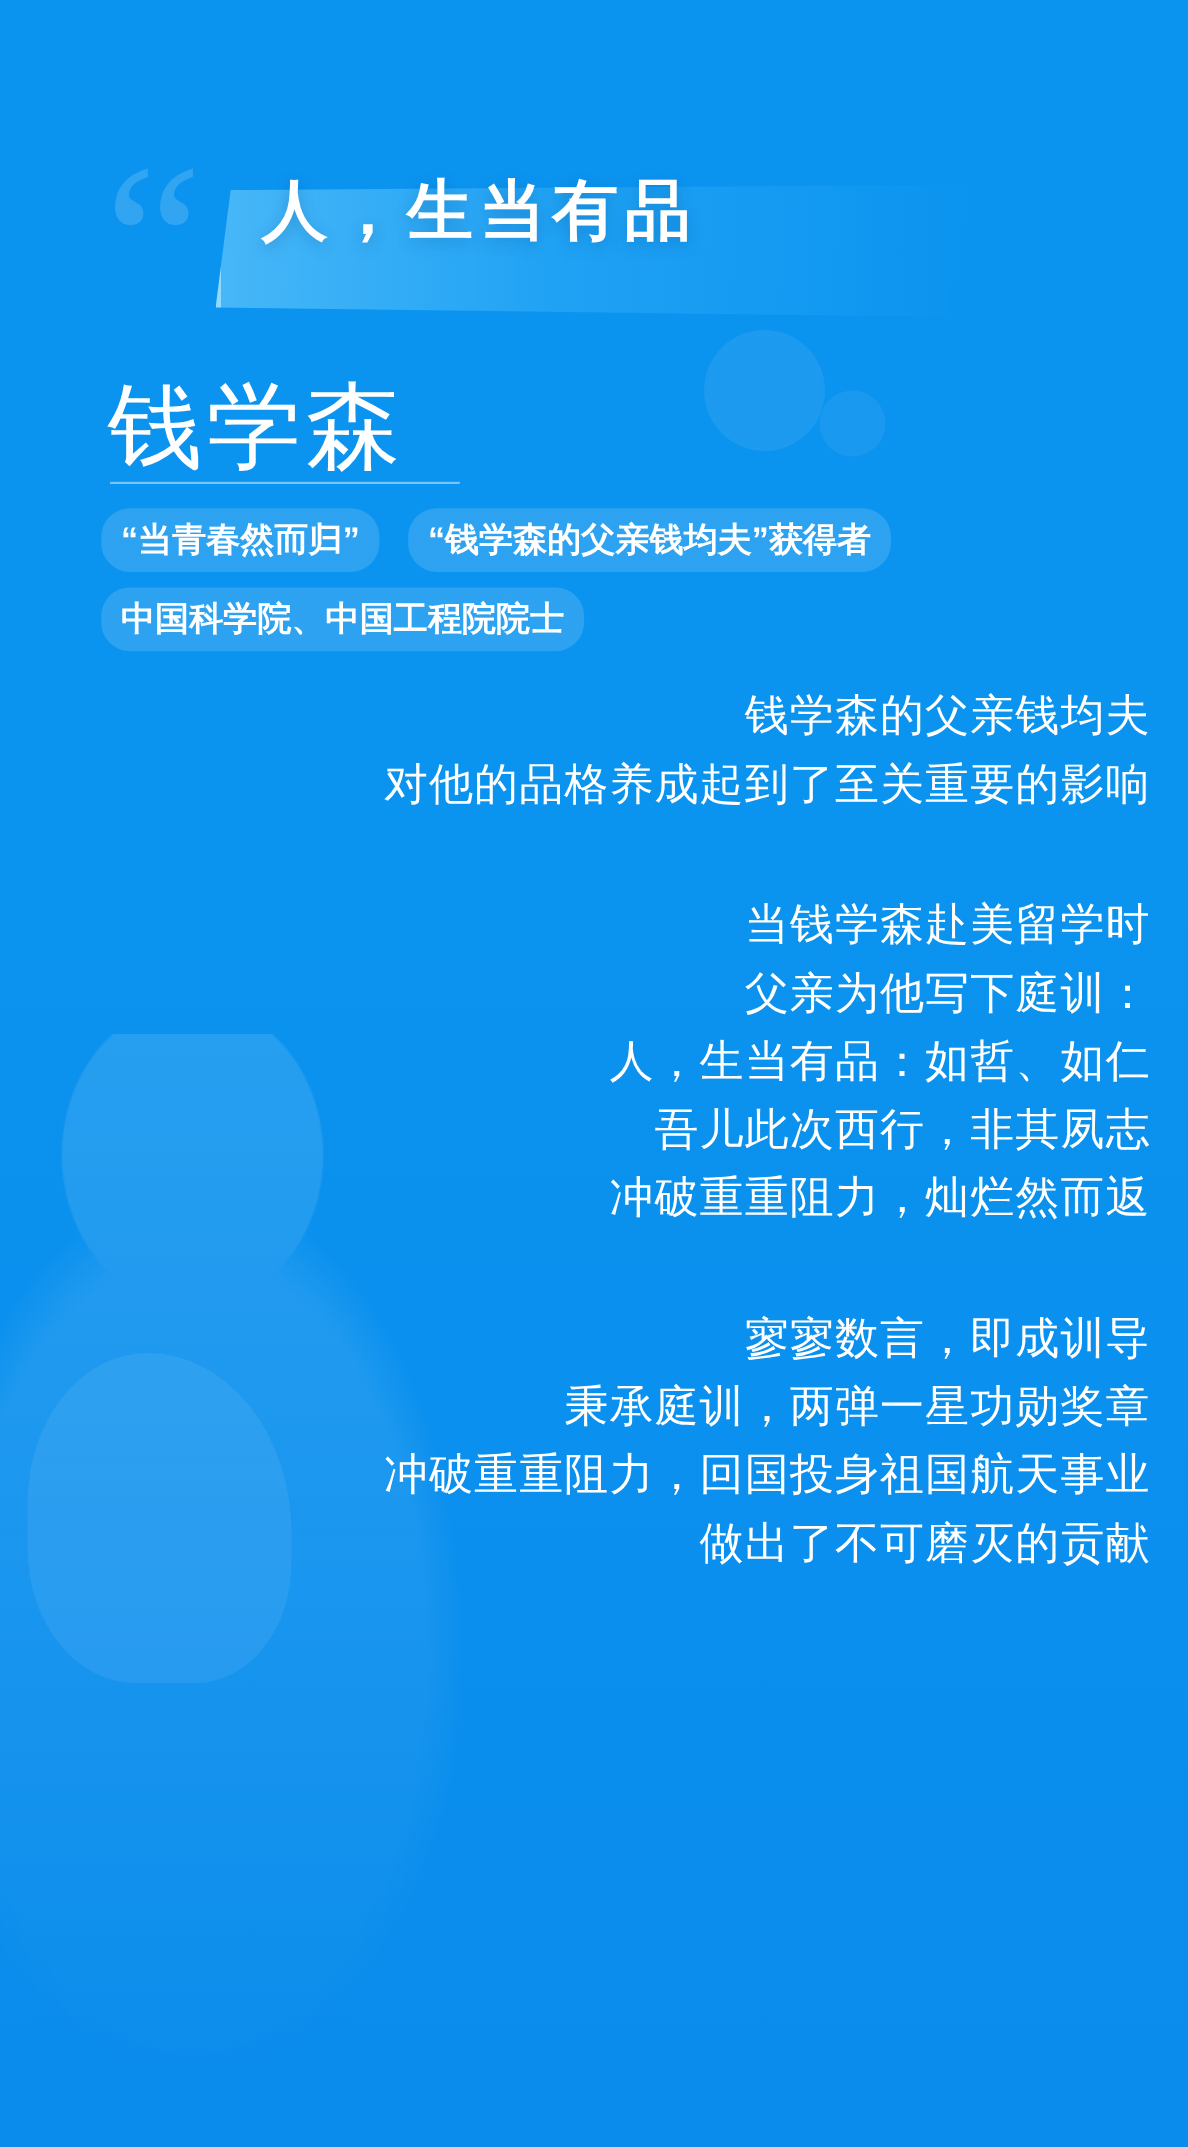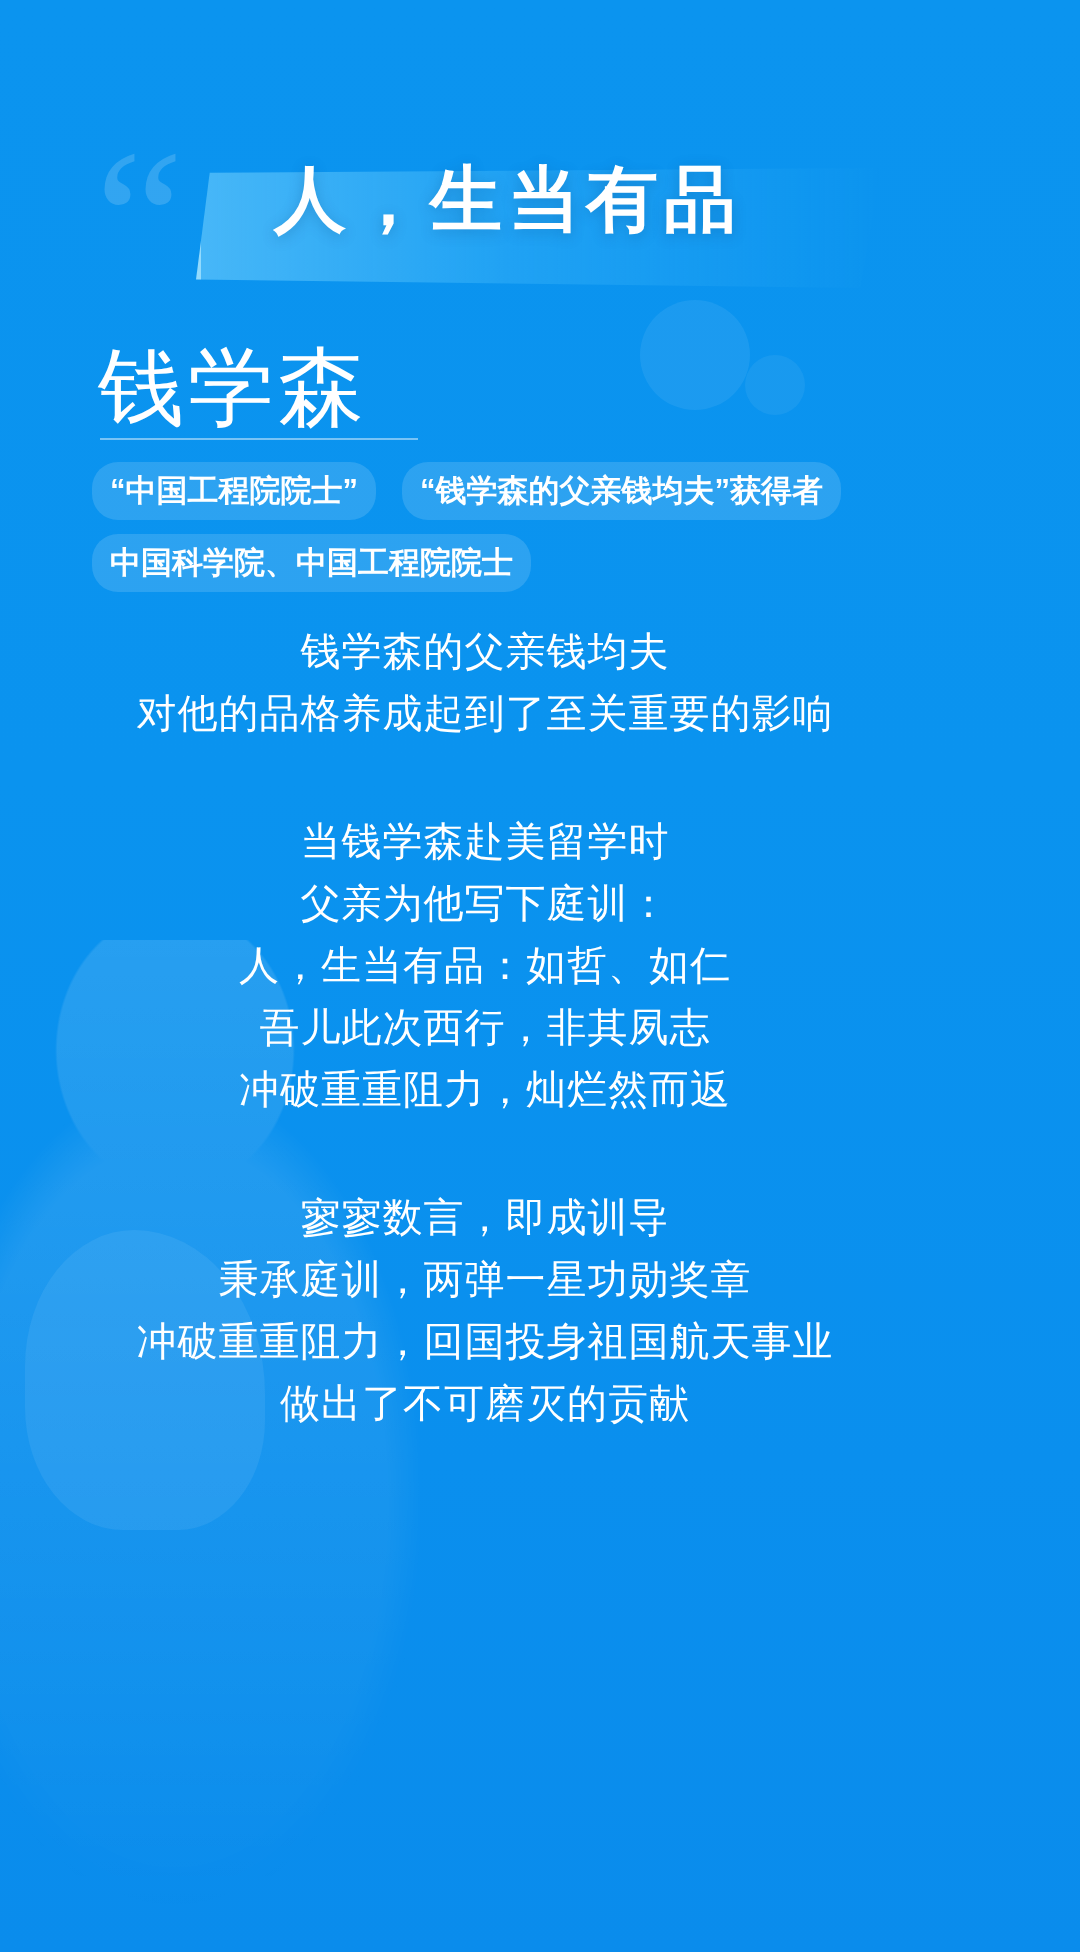--- a/index.html
+++ b/index.html
@@ -89,28 +89,27 @@
     width: 680px;
     height: 120px;
     background: linear-gradient(90deg, rgba(120,212,255,0.55) 0%, rgba(80,195,255,0.30) 45%, rgba(60,180,250,0.0) 100%);
     clip-path: polygon(2% 4%, 100% 0%, 97% 100%, 0% 93%);
     border-left: 5px solid rgba(170,230,255,0.85);
   }
   .headline {
     position: absolute;
     left: 42px;
     top: -16px;
-    font-size: 72px;
+    font-size: 60px;
     font-weight: bold;
     letter-spacing: 6px;
     font-family: Liberation Serif, serif;
     color: #ffffff;
     white-space: nowrap;
     text-shadow: 0 3px 14px rgba(0,60,120,0.25);
-    margin-left: 36px;
   }
 
   
   .name {
     position: absolute;
     left: 98px;
     top: 330px;
     font-size: 86px;
     font-weight: normal;
     letter-spacing: 4px;
@@ -147,23 +146,23 @@
     white-space: nowrap;
     margin-right: 26px;
   }
 
   
   .body-text {
     position: absolute;
     left: 0;
     top: 620px;
     width: 1080px;
-    padding-right: 110px;
+    padding-right: 34px;
     box-sizing: border-box;
-    text-align: center;
+    text-align: right;
   }
   .para {
     margin-bottom: 66px;
   }
   .para:last-child {
     margin-bottom: 0;
   }
   .line {
     font-size: 40px;
     line-height: 62px;
@@ -186,21 +185,21 @@
   <div class="banner-wrap">
     <div class="banner-shape"></div>
     <div class="headline">人，生当有品</div>
   </div>
 
   <div class="name">钱学森</div>
   <div class="rule"></div>
 
   <div class="tags">
     <div class="tag-row">
-      <span class="tag">“中国工程院院士”</span>
+      <span class="tag">“当青春然而归”</span>
       <span class="tag">“钱学森的父亲钱均夫”获得者</span>
     </div>
     <div class="tag-row">
       <span class="tag">中国科学院、中国工程院院士</span>
     </div>
   </div>
 
   <div class="body-text">
 
     <div class="para">

